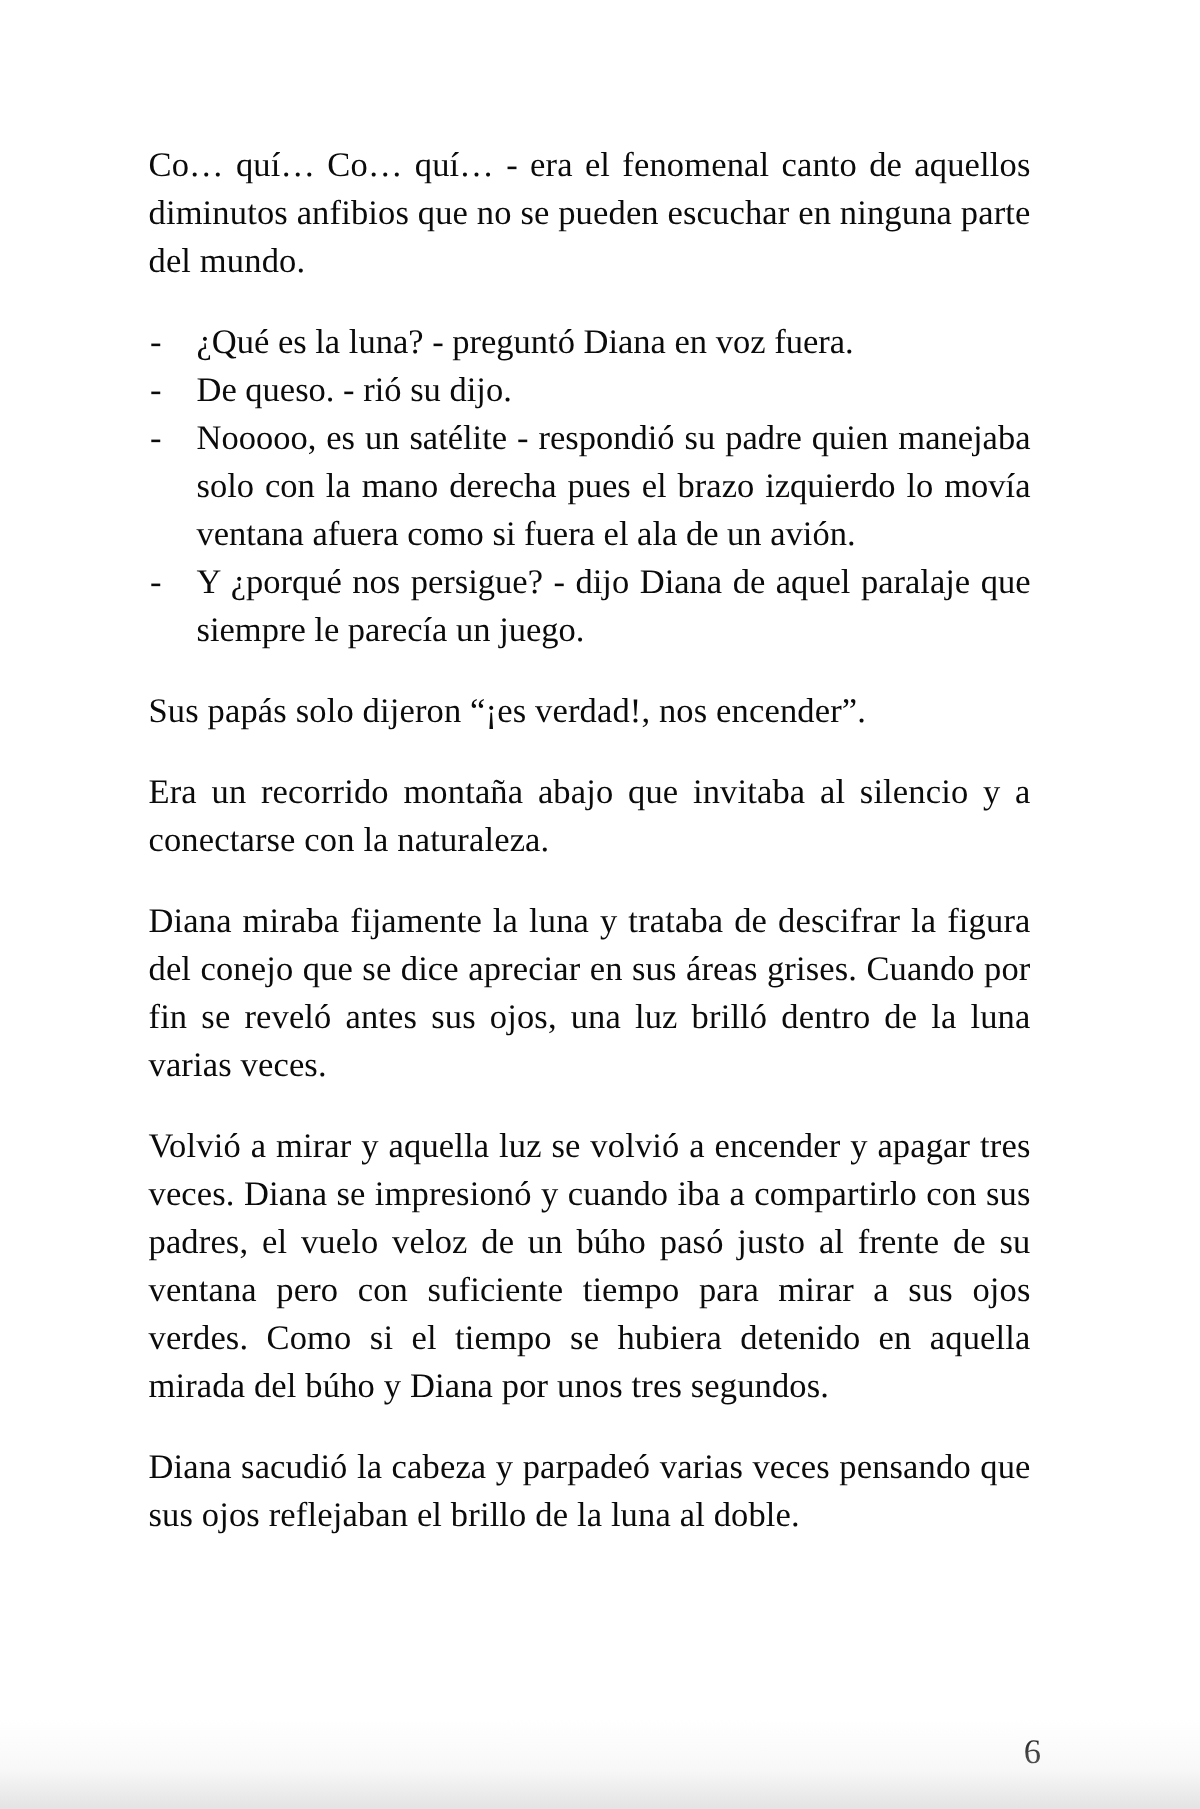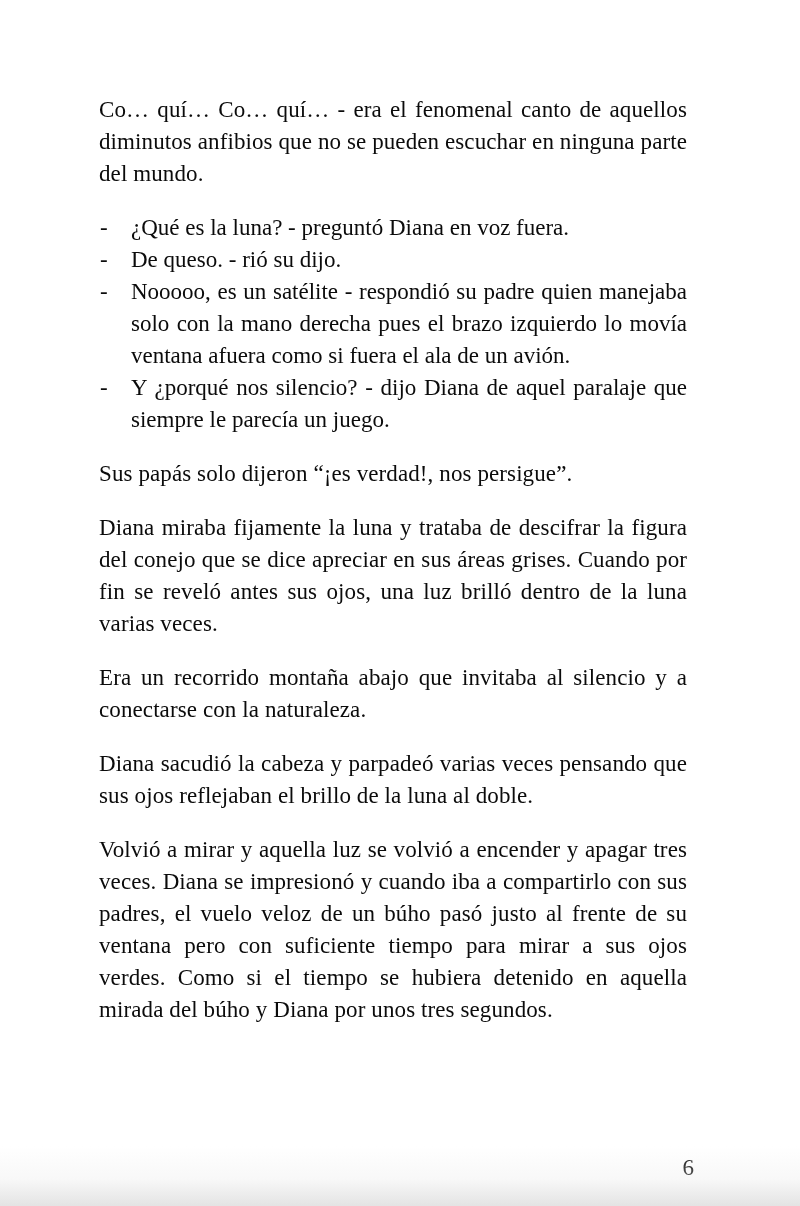--- a/index.html
+++ b/index.html
@@ -107,33 +107,33 @@
       <li>
         <span class="dash-marker">-</span>
         <span>De queso. - rió su dijo.</span>
       </li>
       <li>
         <span class="dash-marker">-</span>
         <span>Nooooo, es un satélite - respondió su padre quien manejaba solo con la mano derecha pues el brazo izquierdo lo movía ventana afuera como si fuera el ala de un avión.</span>
       </li>
       <li>
         <span class="dash-marker">-</span>
-        <span>Y ¿porqué nos silencio? - dijo Diana de aquel paralaje que siempre le parecía un juego.</span>
+        <span>Y ¿porqué nos persigue? - dijo Diana de aquel paralaje que siempre le parecía un juego.</span>
       </li>
     </ul>
 
-    <p class="para">Sus papás solo dijeron “¡es verdad!, nos persigue”.</p>
+    <p class="para">Sus papás solo dijeron “¡es verdad!, nos encender”.</p>
+
+    <p class="para">Era un recorrido montaña abajo que invitaba al silencio y a conectarse con la naturaleza.</p>
 
     <p class="para">Diana miraba fijamente la luna y trataba de descifrar la figura del conejo que se dice apreciar en sus áreas grises. Cuando por fin se reveló antes sus ojos, una luz brilló dentro de la luna varias veces.</p>
 
-    <p class="para">Era un recorrido montaña abajo que invitaba al silencio y a conectarse con la naturaleza.</p>
+    <p class="para">Volvió a mirar y aquella luz se volvió a encender y apagar tres veces. Diana se impresionó y cuando iba a compartirlo con sus padres, el vuelo veloz de un búho pasó justo al frente de su ventana pero con suficiente tiempo para mirar a sus ojos verdes. Como si el tiempo se hubiera detenido en aquella mirada del búho y Diana por unos tres segundos.</p>
 
     <p class="para">Diana sacudió la cabeza y parpadeó varias veces pensando que sus ojos reflejaban el brillo de la luna al doble.</p>
-
-    <p class="para">Volvió a mirar y aquella luz se volvió a encender y apagar tres veces. Diana se impresionó y cuando iba a compartirlo con sus padres, el vuelo veloz de un búho pasó justo al frente de su ventana pero con suficiente tiempo para mirar a sus ojos verdes. Como si el tiempo se hubiera detenido en aquella mirada del búho y Diana por unos tres segundos.</p>
 
   </div>
 
   <div class="page-number">6</div>
 
   <div class="page-bottom-shade"></div>
 
 </div>
 
 </body></html>

